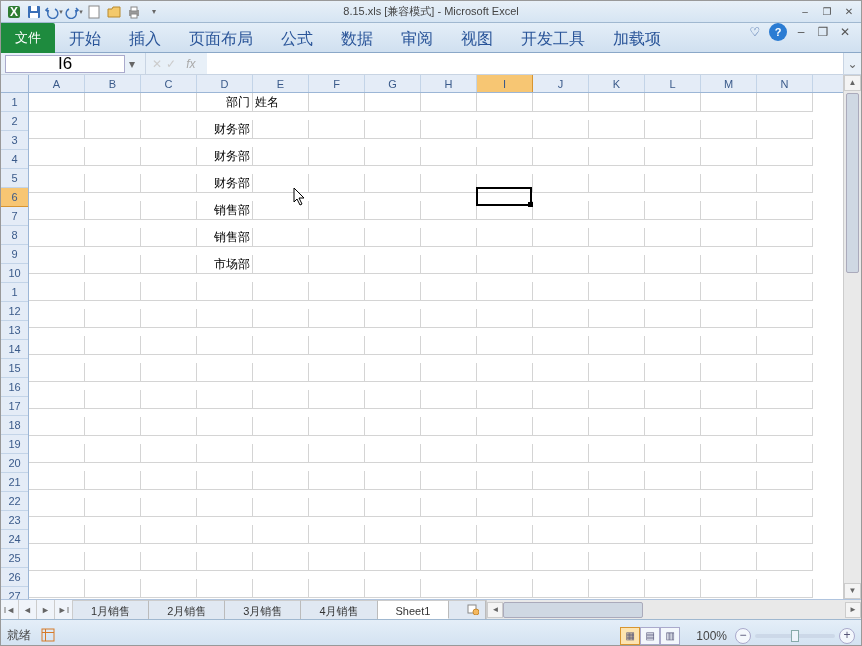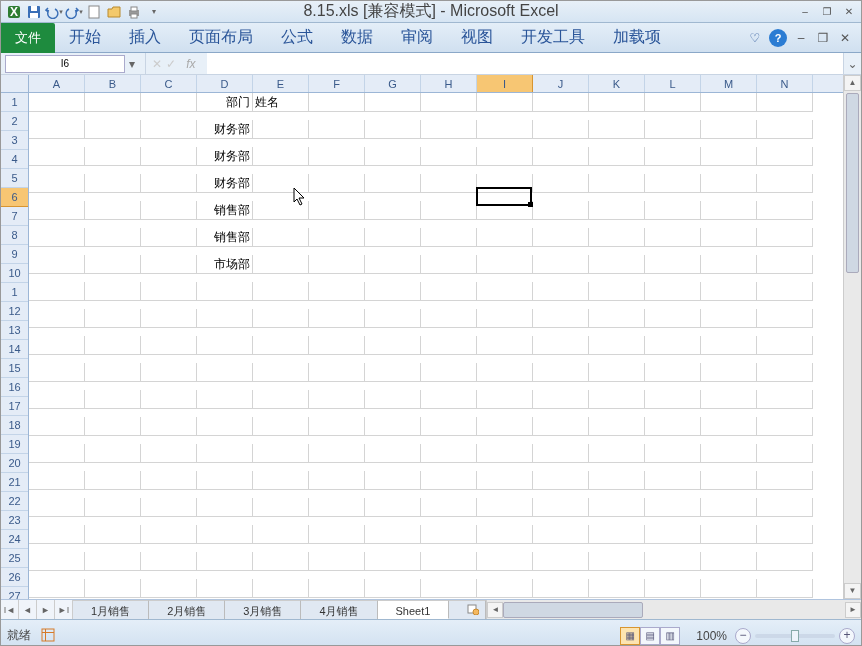--- a/index.html
+++ b/index.html
@@ -2,37 +2,37 @@
 <html><head>
 <meta charset="utf-8">
 <style>
 * { margin: 0; padding: 0; box-sizing: border-box; font-family: "Microsoft YaHei", "SimSun", Arial, sans-serif; font-size: 12px; }
 body { width: 862px; height: 646px; background: #fff; overflow: hidden; position: relative; border: 1px solid #999; }
 
 
 .titlebar { height: 22px; background: linear-gradient(#e8f0f8, #d6e5f3); display: flex; align-items: center; padding: 0 4px; border-bottom: 1px solid #a0b8d0; position: relative; }
 .titlebar .qat { display: flex; align-items: center; gap: 2px; }
 .titlebar .qat-item { width: 18px; height: 18px; display: flex; align-items: center; justify-content: center; cursor: pointer; }
-.titlebar .title-text { position: absolute; left: 50%; transform: translateX(-50%); color: #444; font-size: 16px; }
+.titlebar .title-text { position: absolute; left: 50%; transform: translateX(-50%); color: #444; font-size: 11px; }
 .titlebar .window-controls { margin-left: auto; display: flex; gap: 6px; }
 .titlebar .window-controls span { width: 16px; height: 14px; display: flex; align-items: center; justify-content: center; cursor: pointer; color: #555; font-size: 10px; }
 
 
-.ribbon-tabs { height: 30px; background: linear-gradient(#e4eef8, #d0e0f0); display: flex; align-items: center; padding: 0 0 0 0; border-bottom: 1px solid #8ba8c8; }
+.ribbon-tabs { height: 30px; background: linear-gradient(#e4eef8, #d0e0f0); display: flex; align-items: flex-start; padding: 0 0 0 0; border-bottom: 1px solid #8ba8c8; }
 .tab-file { background: #1e8b3e; color: #fff; padding: 6px 14px; font-size: 13px; border-top-right-radius: 2px; cursor: pointer; }
 .tab-item { padding: 6px 14px; color: #2a5599; font-size: 16px; cursor: pointer; }
 .ribbon-right { margin-left: auto; display: flex; align-items: center; gap: 6px; padding-right: 8px; }
 .help-icon { width: 18px; height: 18px; background: #2b7cd3; border-radius: 50%; color: #fff; display: flex; align-items: center; justify-content: center; font-weight: bold; font-size: 11px; cursor: pointer; }
 .min-icon, .exp-icon, .close-sm-icon, .heart-icon { width: 16px; height: 14px; display: flex; align-items: center; justify-content: center; cursor: pointer; color: #555; }
 .heart-icon { color: #2a5599; font-size: 12px; }
 
 
 .formula-row { height: 22px; display: flex; align-items: stretch; border-bottom: 1px solid #c8d4e3; background: #e8f0f8; }
 .namebox { width: 145px; display: flex; align-items: center; border-right: 1px solid #c8d4e3; }
-.namebox input { width: 120px; border: none; background: #fff; height: 18px; padding: 0 6px; font-size: 10px; text-align: center; margin-left: 4px; border: 1px solid #aac; }
+.namebox input { width: 120px; border: none; background: #fff; height: 18px; padding: 0 6px; font-size: 17px; text-align: center; margin-left: 4px; border: 1px solid #aac; }
 .namebox .dd { width: 14px; color: #666; text-align: center; cursor: pointer; }
 .fx-controls { display: flex; align-items: center; gap: 4px; padding: 0 6px; }
 .fx-controls span { color: #aaa; cursor: pointer; }
 .fx-label { font-style: italic; color: #444; padding: 0 6px; }
 .formula-input { flex: 1; background: #fff; border: none; padding: 0 4px; }
 .formula-exp { width: 18px; text-align: center; color: #666; cursor: pointer; border-left: 1px solid #c8d4e3; display: flex; align-items: center; justify-content: center; }
 
 
 .sheet-area { position: relative; height: 524px; overflow: hidden; background: #fff; }
 .corner { position: absolute; left: 0; top: 0; width: 28px; height: 18px; background: #e4ecf7; border-right: 1px solid #9cb6d6; border-bottom: 1px solid #9cb6d6; }

